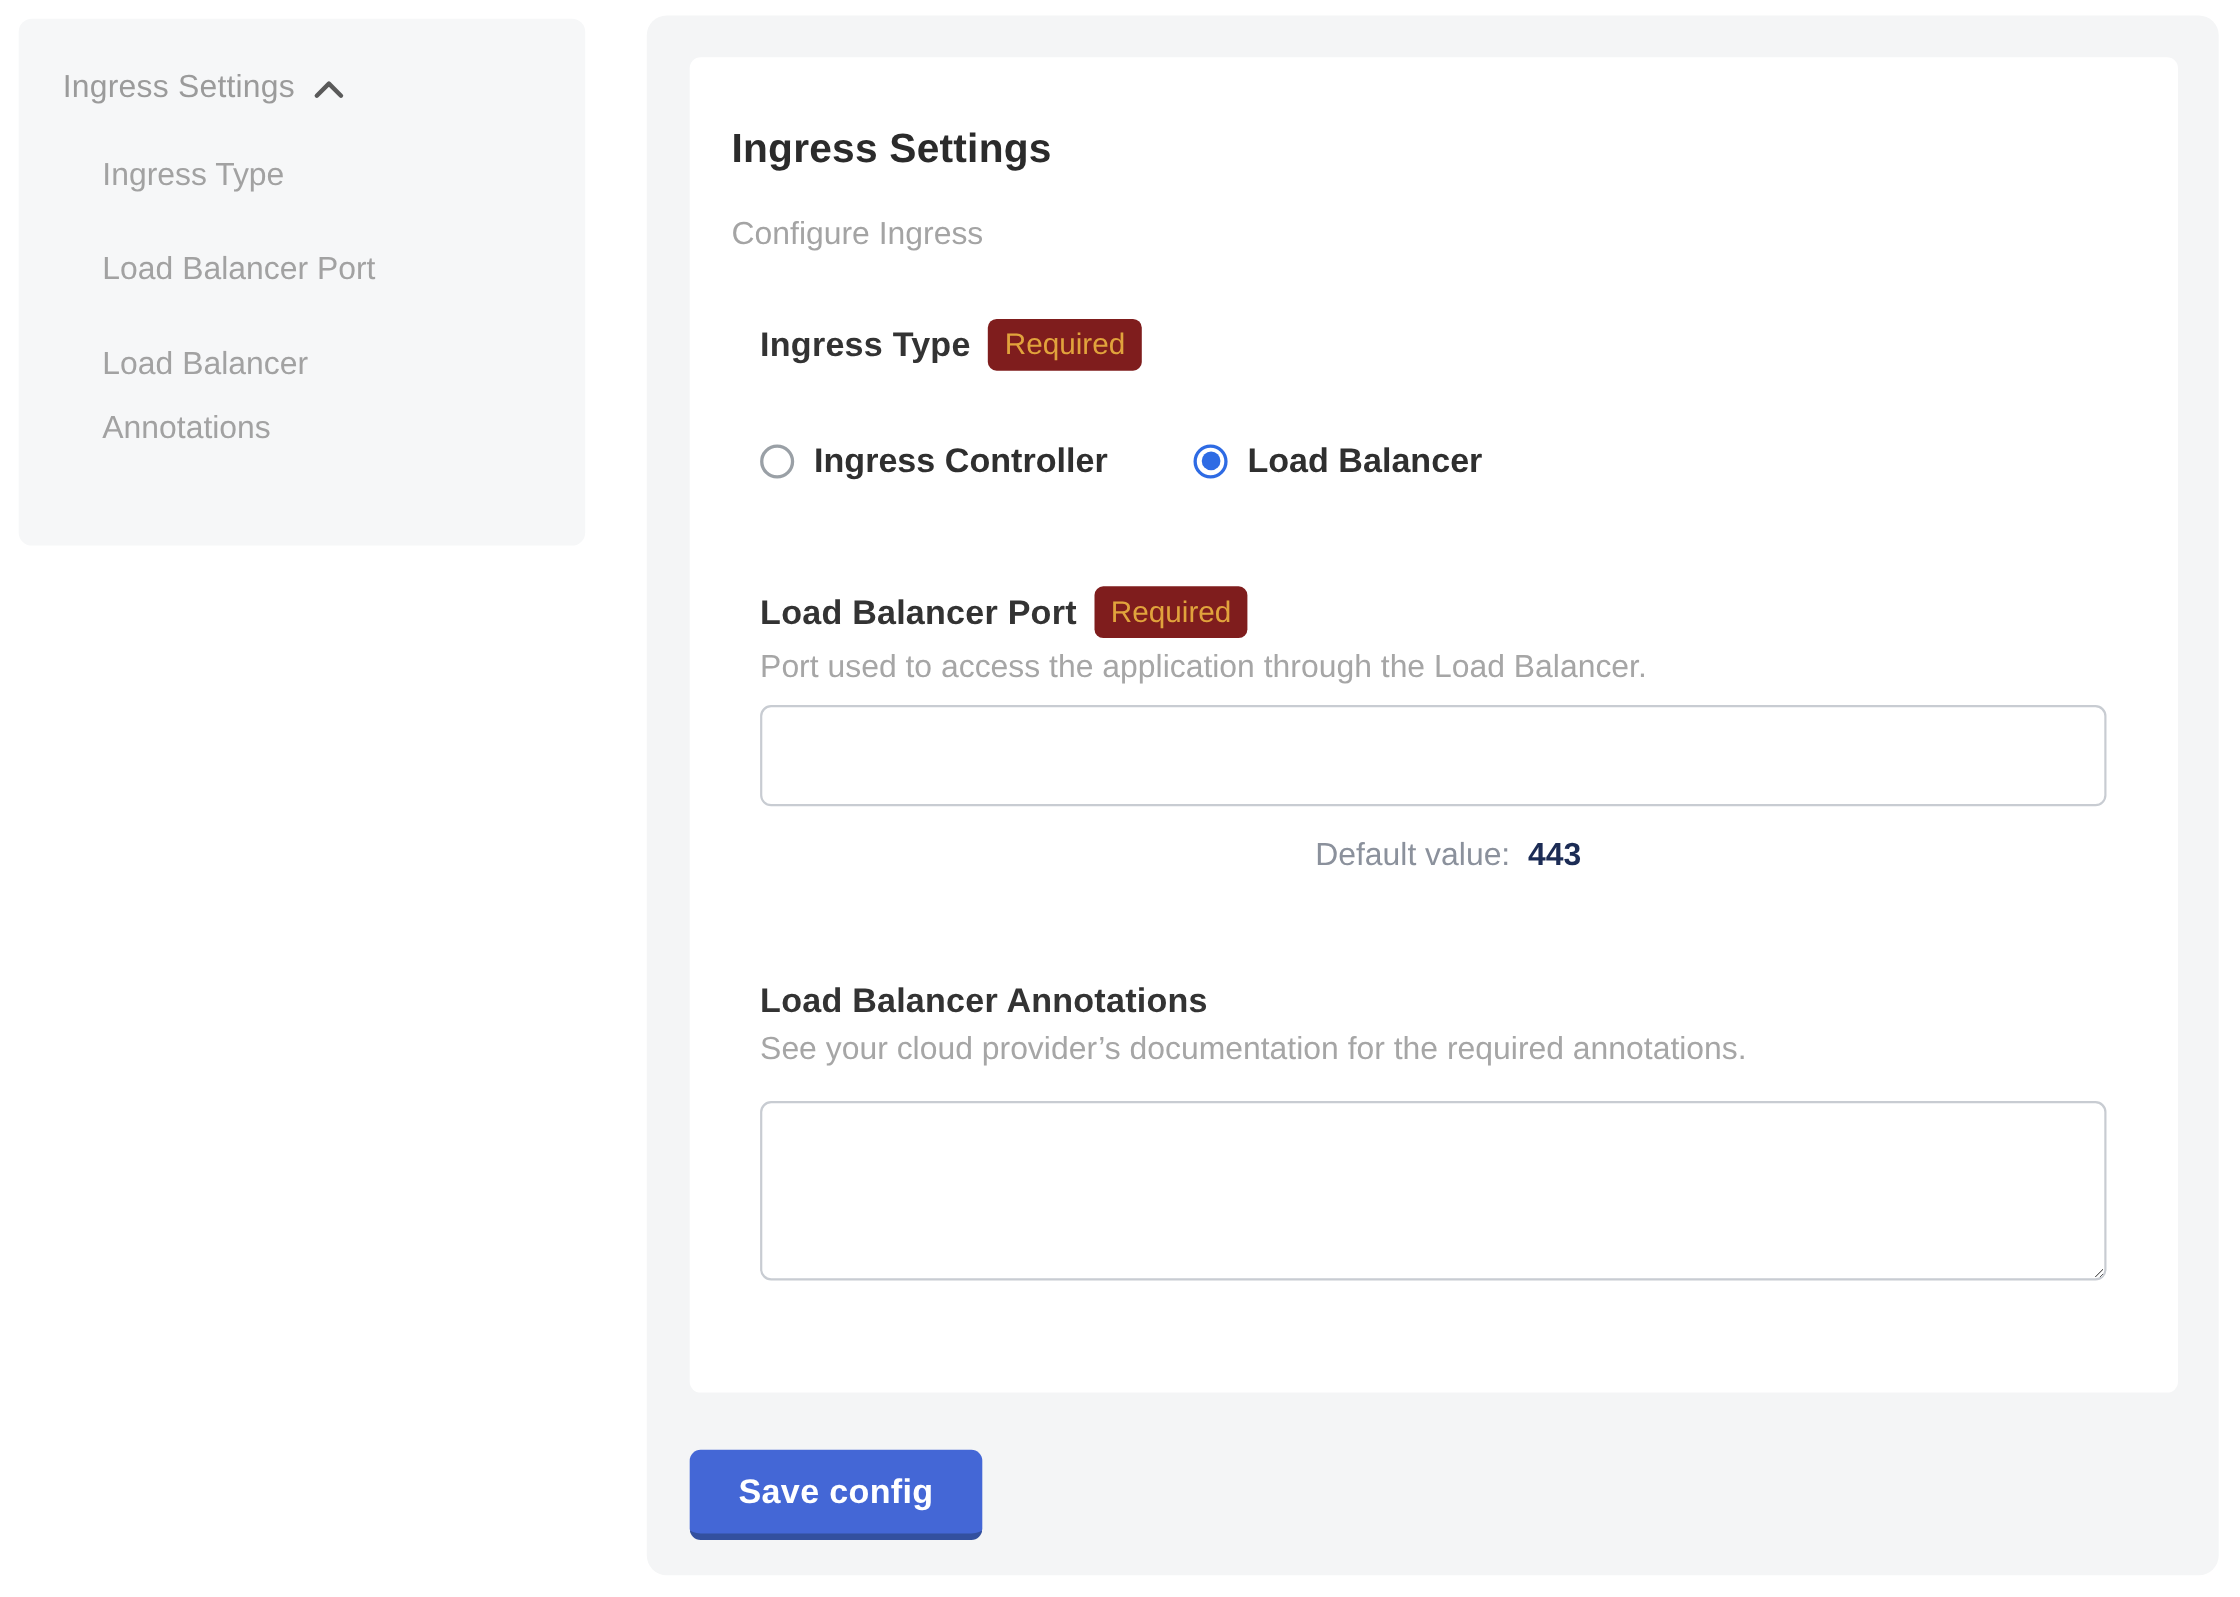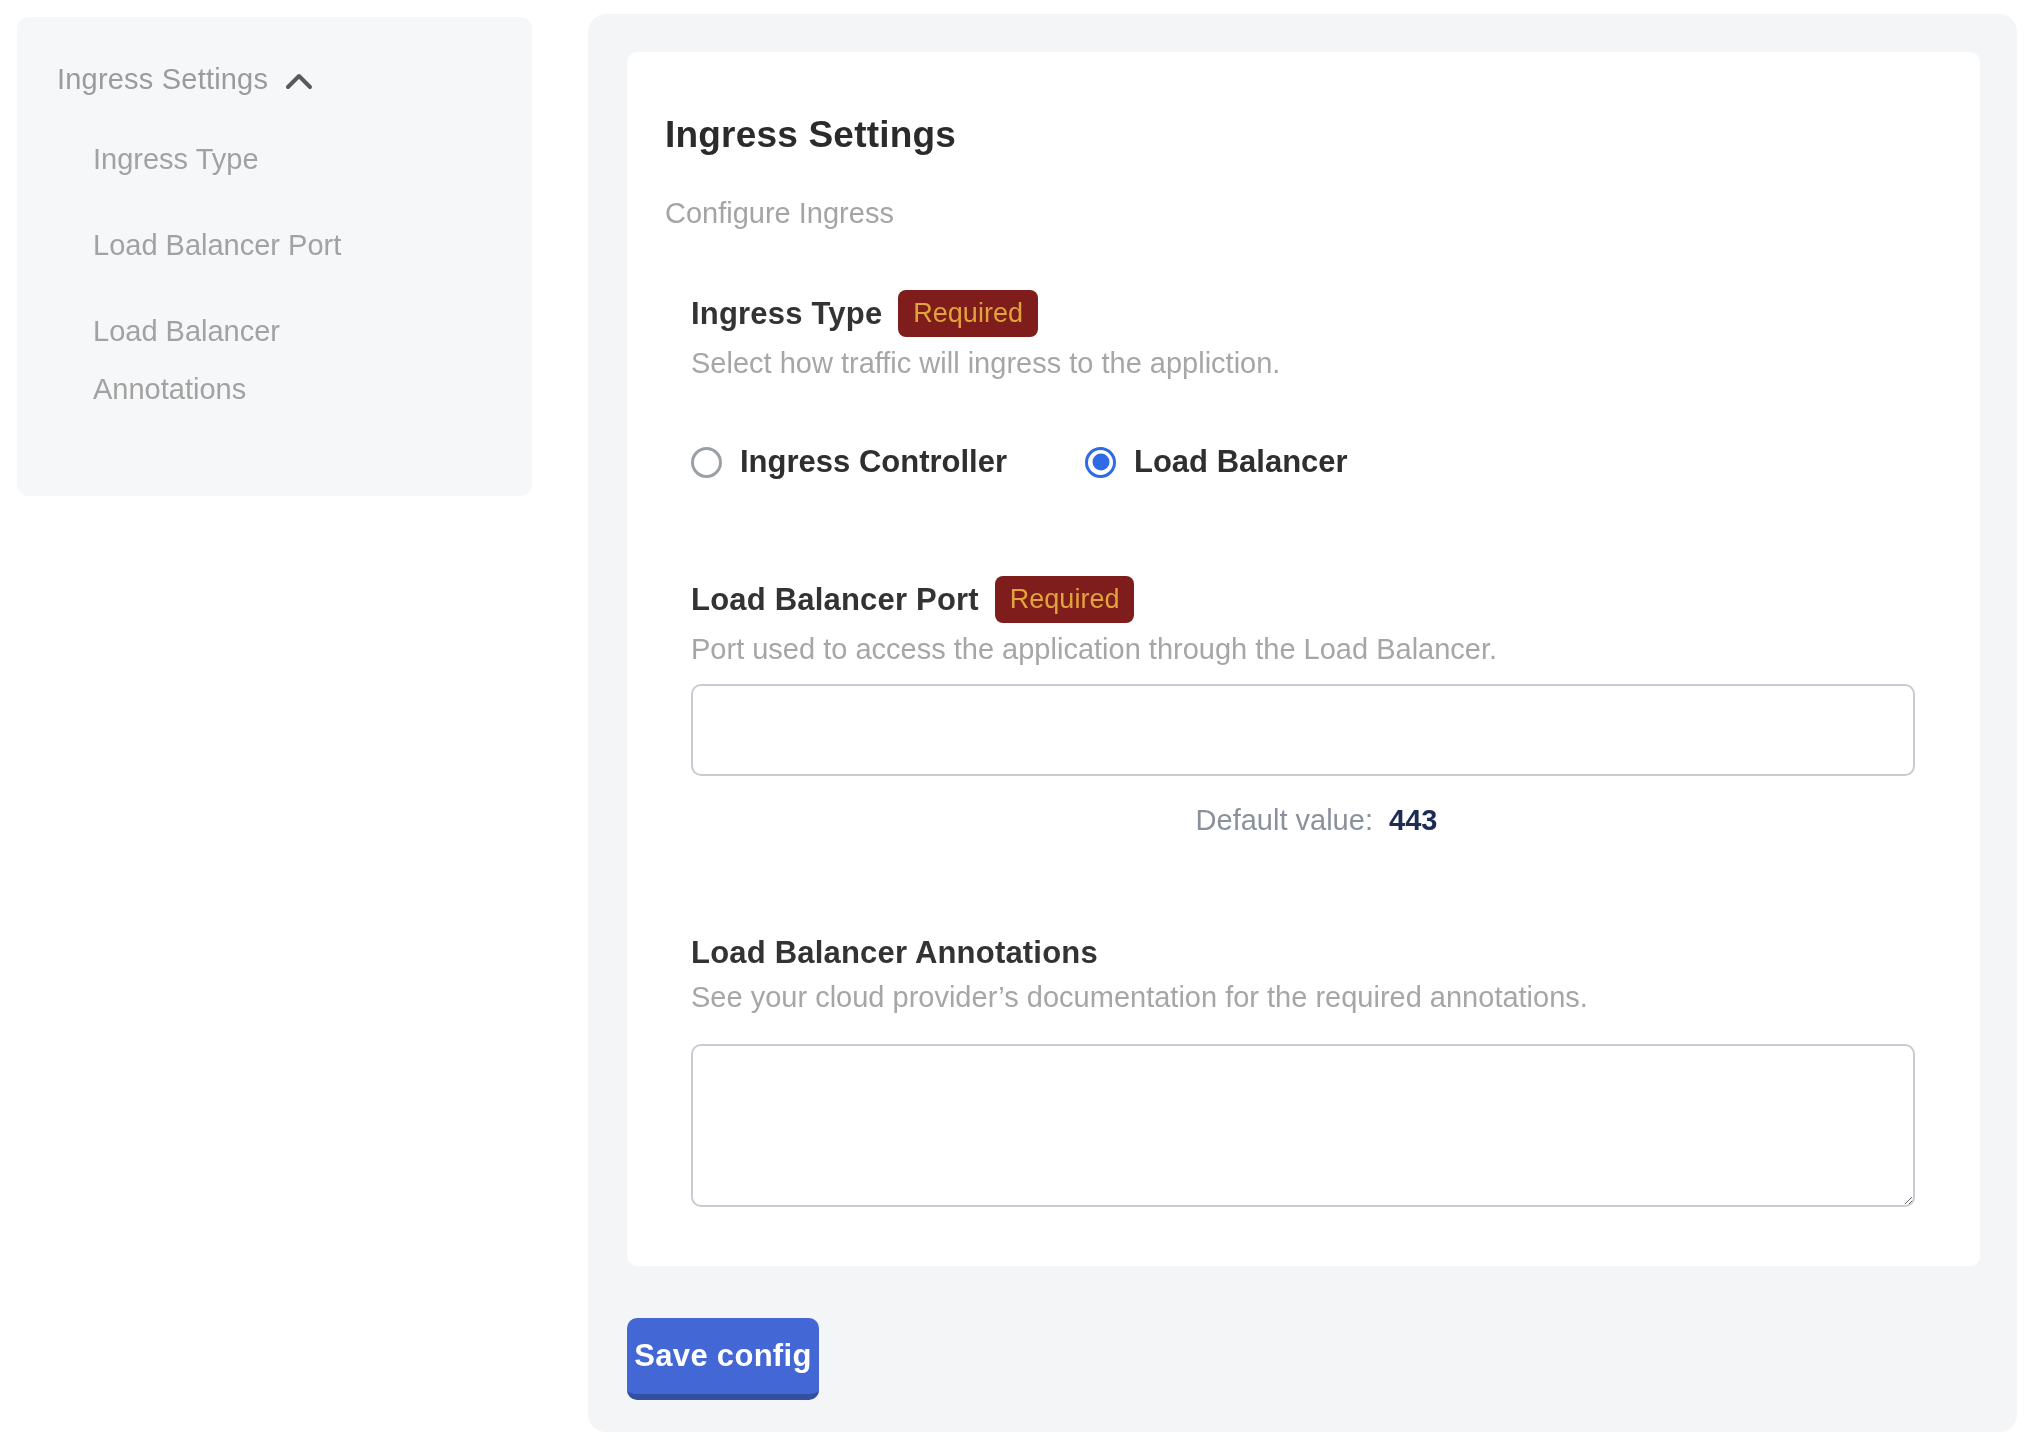--- a/index.html
+++ b/index.html
@@ -165,21 +165,21 @@
     padding: 14px 20px;
     resize: both;
     outline: none;
     font-family: "Liberation Sans", "DejaVu Sans", sans-serif;
   }
 
   
   .save-button {
     position: absolute;
     left: 39px; top: 1304px;
-    width: 192px; height: 82px;
+    width: 266px; height: 82px;
     background: #4467d6;
     border: none;
     border-bottom: 6px solid #33509f;
     border-radius: 10px;
     color: #ffffff;
     font-size: 31px;
     font-weight: 700;
     font-family: "Liberation Sans", "DejaVu Sans", sans-serif;
     cursor: pointer;
     letter-spacing: 0.3px;
@@ -209,21 +209,20 @@
     <h1 class="card-title">Ingress Settings</h1>
     <div class="card-subtitle">Configure Ingress</div>
 
     <div class="sections">
 
       <div class="section-1">
         <div class="section-heading-row">
           <span class="section-heading">Ingress Type</span>
           <span class="badge">Required</span>
         </div>
-        <div class="section-desc">Select how traffic will ingress to the appliction.</div>
         <div class="radio-row">
           <label class="radio-group">
             <span class="radio-circle"></span>
             <span class="radio-label">Ingress Controller</span>
           </label>
           <label class="radio-group">
             <span class="radio-circle selected"></span>
             <span class="radio-label">Load Balancer</span>
           </label>
         </div>

